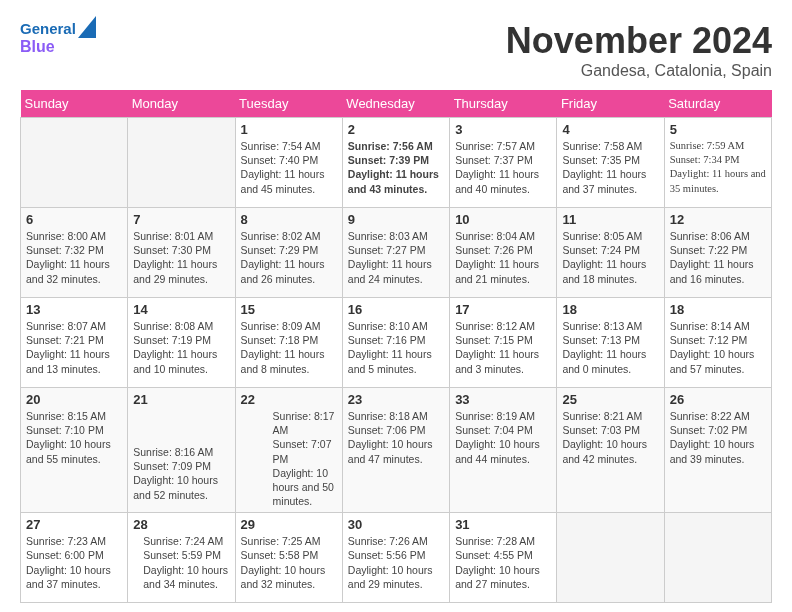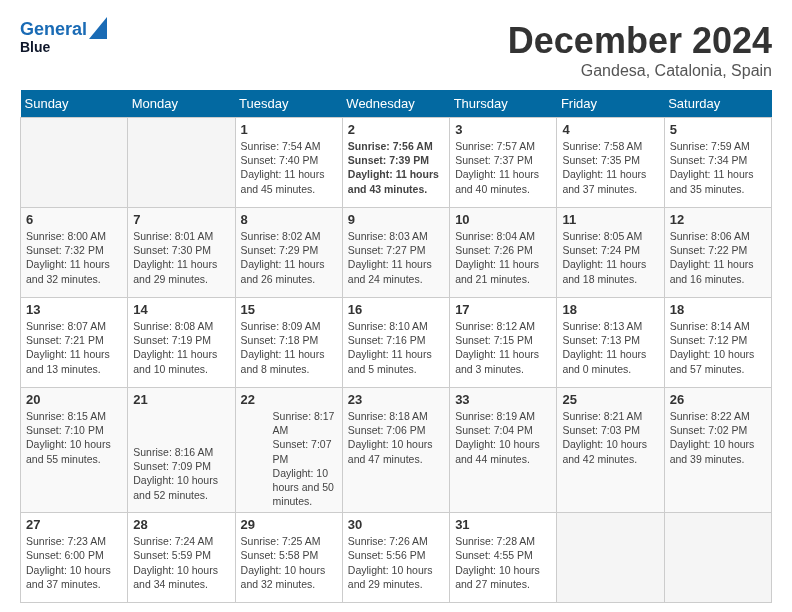--- a/index.html
+++ b/index.html
@@ -14,21 +14,21 @@
       display: flex;
       justify-content: space-between;
       align-items: flex-start;
       margin-bottom: 10px;
     }
     .logo {
       display: flex;
       align-items: center;
     }
     .logo-text {
-      font-size: 18px;
+      font-size: 15px;
       font-weight: bold;
       color: #333;
       line-height: 1.1;
     }
     .logo-text span {
       color: #1a6bb5;
     }
     .logo-triangle {
       width: 0;
       height: 0;
@@ -48,21 +48,21 @@
     .location {
       font-size: 16px;
       color: #555;
     }
     .calendar {
       width: 100%;
       border-collapse: collapse;
       font-size: 11px;
     }
     .calendar th {
-      background: #0369a1;
+      background: #ec4899;
       color: #fff;
       padding: 6px 4px;
       text-align: left;
       font-size: 13px;
       font-weight: normal;
     }
     .calendar td {
       border: 1px solid #ccc;
       vertical-align: top;
       padding: 4px 5px;
@@ -93,25 +93,25 @@
 </head>
 <body>
 
 <div class="header">
   <div class="logo">
     <div>
       <div style="display:flex;align-items:center;">
         <span class="logo-text"><span>General</span></span>
         <div class="logo-triangle"></div>
       </div>
-      <div class="logo-text" style="color:#0f172a;font-size:14px;">Blue</div>
+      <div class="logo-text" style="color:#8b5cf6;font-size:16px;">Blue</div>
     </div>
   </div>
   <div class="title-area">
-    <div class="month-title">December 2024</div>
+    <div class="month-title">November 2024</div>
     <div class="location">Gandesa, Catalonia, Spain</div>
   </div>
 </div>
 
 <table class="calendar">
   <thead>
     <tr>
     <th>Sunday</th>
         <th>Monday</th>
         <th>Tuesday</th>
@@ -144,21 +144,21 @@
 Daylight: 11 hours and 40 minutes.</div>
         </td>
         <td>
           <span class="day-num">4</span>
           <div class="day-info" style="white-space: pre-line;">Sunrise: 7:58 AM
 Sunset: 7:35 PM
 Daylight: 11 hours and 37 minutes.</div>
         </td>
         <td>
           <span class="day-num">5</span>
-          <div class="day-info" style="white-space: pre-line;">Sunrise: 7:59 AM
+          <div class="day-info" style="white-space: pre-line; font-family: Liberation Serif, serif;">Sunrise: 7:59 AM
 Sunset: 7:34 PM
 Daylight: 11 hours and 35 minutes.</div>
         </td>
       </tr>
       <tr>
         <td>
           <span class="day-num">6</span>
           <div class="day-info" style="white-space: pre-line;">Sunrise: 8:00 AM
 Sunset: 7:32 PM
 Daylight: 11 hours and 32 minutes.</div>
@@ -290,21 +290,21 @@
       </tr>
       <tr>
         <td>
           <span class="day-num">27</span>
           <div class="day-info" style="white-space: pre-line;">Sunrise: 7:23 AM
 Sunset: 6:00 PM
 Daylight: 10 hours and 37 minutes.</div>
         </td>
         <td>
           <span class="day-num">28</span>
-          <div class="day-info" style="white-space: pre-line;">Sunrise: 7:24 AM
+          <div class="day-info" style="white-space: pre-line; margin-left: 10px;">Sunrise: 7:24 AM
 Sunset: 5:59 PM
 Daylight: 10 hours and 34 minutes.</div>
         </td>
         <td>
           <span class="day-num">29</span>
           <div class="day-info" style="white-space: pre-line;">Sunrise: 7:25 AM
 Sunset: 5:58 PM
 Daylight: 10 hours and 32 minutes.</div>
         </td>
         <td>

